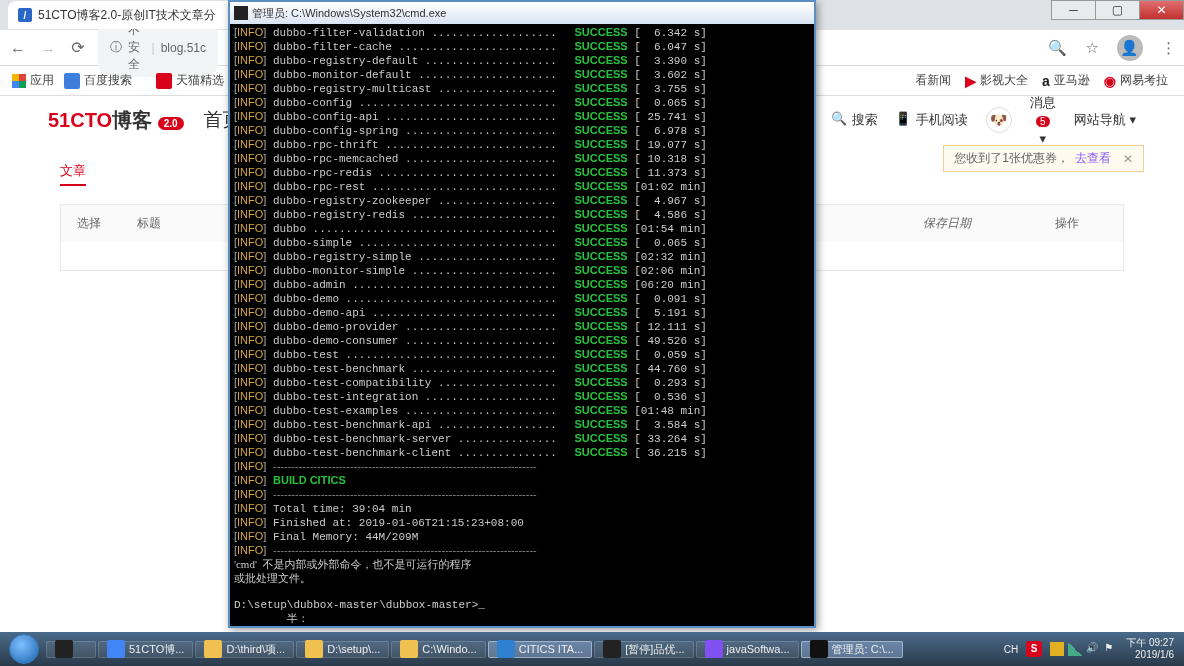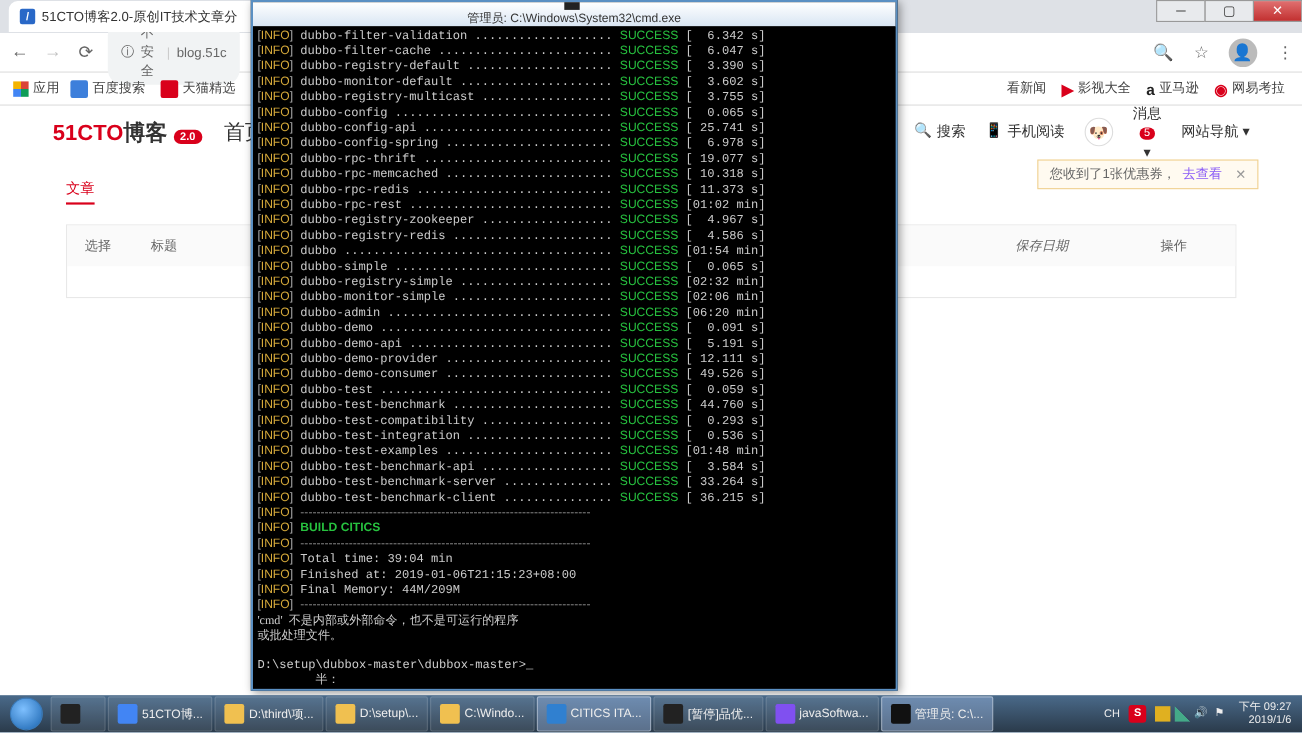--- a/index.html
+++ b/index.html
@@ -44,35 +44,35 @@
 .table-area { margin:18px 60px 0; border:1px solid #e8e8e8; }
 .thead { display:flex; background:#fafafa; font-size:12px; color:#666; padding:10px 16px; }
 .th-sel { width:60px; }
 .th-title { flex:1; }
 .th-date { width:160px; text-align:center;font-style:italic; }
 .th-op { width:80px; text-align:center; }
 .tbody { height:28px; }
 
 
 .cmd-window { position:absolute; left:228px; top:0; width:588px; height:628px; border:2px solid #5a8fc2; box-shadow:2px 2px 8px rgba(0,0,0,.4); background:#000; }
-.cmd-title { height:22px; background:linear-gradient(#fff,#d8e5f3); display:flex; align-items:center; padding:0 4px; font-size:11px; color:#333;flex-direction:column; }
+.cmd-title { height:22px; background:linear-gradient(#fff,#d8e5f3); display:flex; align-items:center; padding:0 4px; font-size:11px; color:#333; }
 .cmd-title-icon { width:14px; height:14px; background:#222; margin-right:4px; }
 .cmd-body { height:calc(100% - 22px); background:#000; font-family:"Consolas","Courier New",monospace; font-size:11px; line-height:13px; color:#ccc; padding:2px 4px; overflow:hidden; white-space:pre; }
 .cmd-body .lvl { color:#d4a83a; }
 .cmd-body .br { color:#aaa; }
-.cmd-body .ok { color:#27c13f; font-weight:normal; }
+.cmd-body .ok { color:#27c13f; font-weight:bold;margin-left:11px; }
 .cmd-body .bs { color:#27c13f; font-weight:bold; }
 .cmd-body .sep { color:#888; }
 .cmd-body .cn { color:#ccc; font-family:"Microsoft YaHei"; }
 
 
 .taskbar { position:absolute; bottom:0; left:0; right:0; height:34px; background:linear-gradient(#4a6a8a,#2a3a4a); display:flex; align-items:center; padding:0 4px; gap:2px; }
 .start { width:40px; height:30px; display:flex; align-items:center; justify-content:center; }
 .start-orb { width:30px; height:30px; border-radius:50%; background:radial-gradient(circle at 40% 35%,#7ec0ff,#1862ad); border:1px solid #3a7ab8; position:relative; }
-.tb-item { height:32px; min-width:50px; padding:0 8px; display:flex; align-items:center; gap:4px; font-size:11px; color:#eee; border:1px solid rgba(255,255,255,.15); background:rgba(255,255,255,.08); border-radius:2px; }
+.tb-item { height:17px; min-width:50px; padding:0 8px; display:flex; align-items:center; gap:4px; font-size:11px; color:#eee; border:1px solid rgba(255,255,255,.15); background:rgba(255,255,255,.08); border-radius:2px; }
 .tb-item.active { background:rgba(180,210,255,.35); border-color:rgba(255,255,255,.4); }
 .tb-icon { width:18px; height:18px; border-radius:2px; }
 .tray { margin-left:auto; display:flex; align-items:center; gap:8px; font-size:10px; color:#eee; padding-right:6px; }
 .tray-icons { display:flex; gap:4px; align-items:center; }
 .tray-icon { width:14px; height:14px; }
 .clock { text-align:right; line-height:12px; }
 </style>
 </head>
 <body>
 
@@ -104,21 +104,21 @@
       <span>☆</span>
       <span class="avatar-circle">👤</span>
       <span>⋮</span>
     </div>
   </div>
   <div class="bookmarks-row">
     <span style="display:flex;gap:4px;align-items:center">
         <span style="display:inline-block;width:14px;height:14px;background:conic-gradient(#db4437 0 25%,#0f9d58 0 50%,#4285f4 0 75%,#f4b400 0)"></span>
         <span>应用</span>
       </span>
-    <div id="bm-left" style="display:flex;gap:6px">
+    <div id="bm-left" style="display:flex;gap:16px">
         <span class="bm-item"><span class="bm-icon" style="background:#3d7fdb"></span>百度搜索</span>
         <span class="bm-item"><span class="bm-icon" style="background:#d9001b"></span>天猫精选</span>
       </div>
     <div class="bookmarks-right" id="bm-right">
         <span class="bm-item"> 看新闻</span>
         <span class="bm-item"><span style="color:#d9001b;font-weight:bold;font-size:14px">▶</span> 影视大全</span>
         <span class="bm-item"><span style="color:#222;font-weight:bold;font-size:14px">a</span> 亚马逊</span>
         <span class="bm-item"><span style="color:#d9001b;font-weight:bold;font-size:14px">◉</span> 网易考拉</span>
       </div>
   </div>

